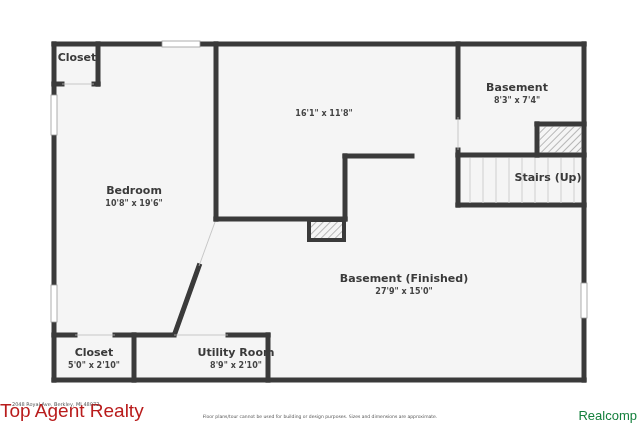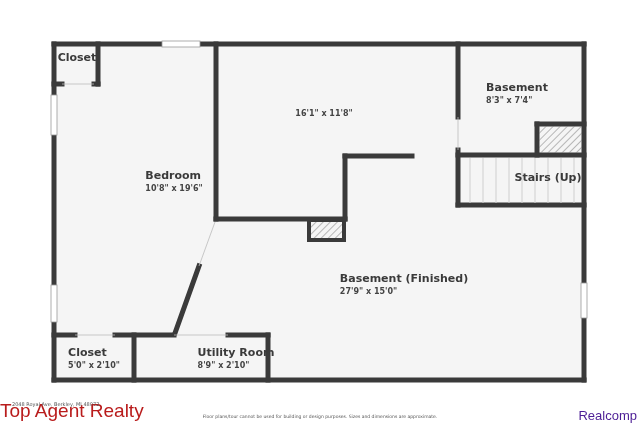--- a/index.html
+++ b/index.html
@@ -1,24 +1,24 @@
 <!DOCTYPE html>
 <html><head>
 <meta charset="utf-8">
 <style>
   html, body { margin:0; padding:0; }
   body { width:640px; height:426px; background:#ffffff; position:relative; overflow:hidden; font-family:"DejaVu Sans", sans-serif; }
   #plan { position:absolute; left:0; top:0; width:640px; height:426px; }
-  .label { position:absolute; color:#3a3a3a; transform:translateX(-50%); white-space:nowrap; }
+  .label { position:absolute; text-align:center; color:#3a3a3a; transform:translateX(-50%); white-space:nowrap; }
   .room-name { font-weight:bold; font-size:11px; display:block; }
   .room-dim { font-size:8px; font-weight:bold; display:block; margin-top:2px; color:#444; }
   .footer-brand { position:absolute; left:0; top:400px; font-family:"Liberation Sans", sans-serif; font-size:19px; color:#b91c1c; }
   .footer-address { position:absolute; left:12px; top:401px; font-size:5px; color:#555; }
   .footer-disclaimer { position:absolute; left:320px; top:414px; transform:translateX(-50%); font-size:4.5px; color:#555; white-space:nowrap; }
-  .footer-mls { position:absolute; right:3px; top:408px; font-family:"Liberation Sans", sans-serif; font-size:13px; color:#4c1d95; }
+  .footer-mls { position:absolute; right:3px; top:408px; font-family:"Liberation Sans", sans-serif; font-size:13px; color:#15803d; }
 </style>
 </head>
 <body>
 
 <svg id="plan" viewBox="0 0 640 426" xmlns="http://www.w3.org/2000/svg">
   <defs>
     <pattern id="hatch" patternUnits="userSpaceOnUse" width="5" height="5" patternTransform="rotate(45)">
       <line x1="0" y1="0" x2="0" y2="5" stroke="#777" stroke-width="1"></line>
     </pattern>
   </defs>
@@ -88,21 +88,21 @@
     <line x1="75" y1="335" x2="115" y2="335"></line>
     <line x1="174" y1="335" x2="228" y2="335"></line>
     <line x1="199" y1="266" x2="215" y2="222"></line>
     <line x1="458" y1="117" x2="458" y2="150"></line>
   </g>
 </svg>
 
 <div class="label" style="left:77px; top:51px;">
   <span class="room-name">Closet</span>
 </div>
-<div class="label" style="left:134px; top:169px;margin-left:40px;">
+<div class="label" style="left:134px; top:184px;">
   <span class="room-name">Bedroom</span>
   <span class="room-dim">10'8" x 19'6"</span>
 </div>
 <div class="label" style="left:324px; top:107px;">
   <span class="room-dim">16'1" x 11'8"</span>
 </div>
 <div class="label" style="left:517px; top:81px;">
   <span class="room-name">Basement</span>
   <span class="room-dim">8'3" x 7'4"</span>
 </div>

